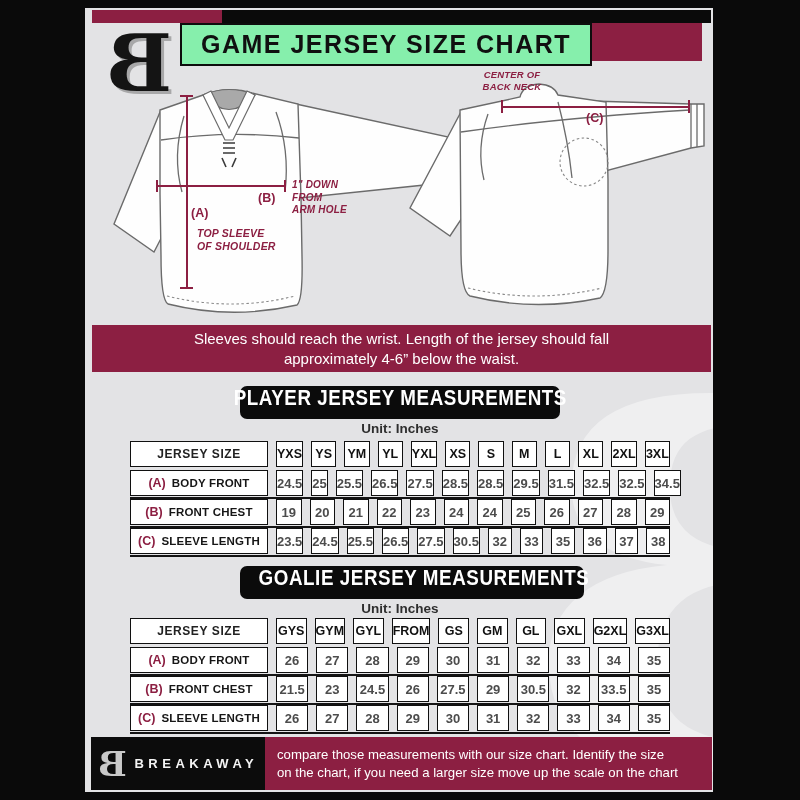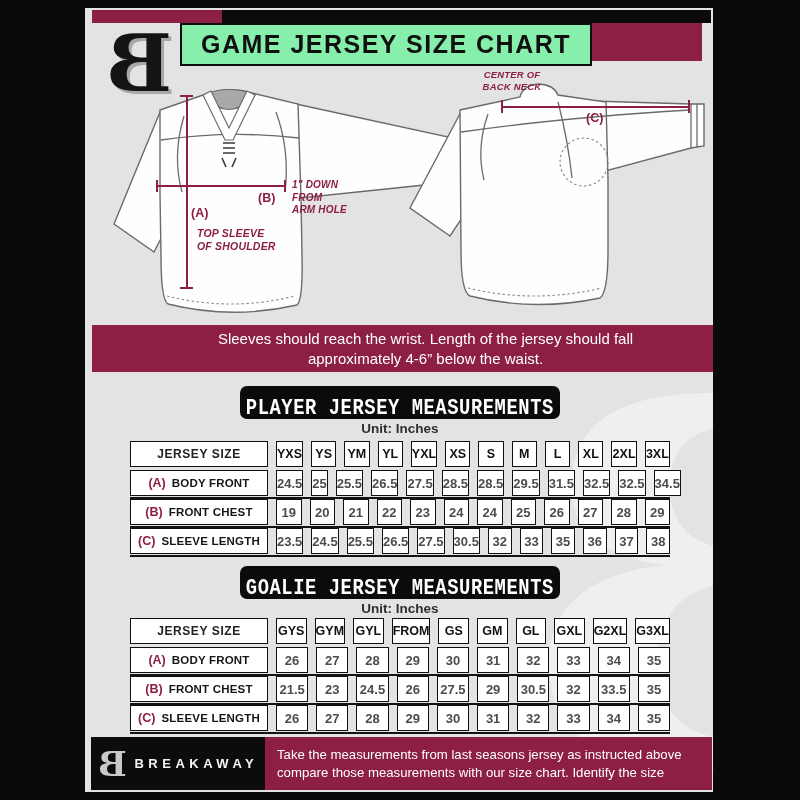--- a/index.html
+++ b/index.html
@@ -28,25 +28,25 @@
      transform:scaleX(-1);text-shadow:-3px 3px 0 rgba(120,120,120,.55);line-height:1;}
   
   #front-jersey{left:100px;top:86px;}
   #back-jersey{left:408px;top:80px;z-index:3;}
   .ann{position:absolute;z-index:4;color:var(--maroon,#8c1f42);}
   .mline{background:var(--maroon,#8c1f42);}
   .abc{font-weight:800;font-size:12.5px;}
   .note{font-style:italic;font-weight:700;font-size:10.5px;line-height:13px;letter-spacing:.2px;}
   
   #banner{left:92px;top:325px;width:619px;height:47px;background:var(--maroon,#8c1f42);
-     display:flex;flex-direction:column;align-items:center;justify-content:center;padding-left:24px;}
+     display:flex;flex-direction:column;align-items:center;justify-content:center;}
   #banner div{color:#fff;font-size:15px;line-height:19.5px;font-weight:500;}
   
   .head-box{left:240px;top:0;width:320px;height:33px;background:#0b0b0b;border-radius:7px;
-     display:flex;align-items:flex-end;justify-content:center;font-family:Liberation Mono, monospace;}
+     display:flex;align-items:flex-start;justify-content:center;}
   .head-box span{color:#fff;font-weight:800;font-size:20px;letter-spacing:.6px;
      display:inline-block;transform:scale(.94,1.12);white-space:nowrap;}
   .unit{left:0;width:800px;text-align:center;font-weight:700;
      font-size:13.5px;color:#2e2e2e;}
   
   .table{left:130px;width:540px;}
   .trow{display:flex;gap:8px;height:26px;margin-bottom:3px;position:relative;}
   .trow.data::after{content:'';position:absolute;left:0;right:0;bottom:-2.5px;height:2px;
      background:#141414;}
   .cell{background:#fff;border:1.6px solid #101010;display:flex;align-items:center;
@@ -214,21 +214,21 @@
         <div class="cell val">30.5</div>
         <div class="cell val">32</div>
         <div class="cell val">33</div>
         <div class="cell val">35</div>
         <div class="cell val">36</div>
         <div class="cell val">37</div>
         <div class="cell val">38</div>
       </div>
     </div>
 
-  <div class="z head-box" style="top:566px;">
+  <div class="z head-box" style="top:566px;padding-left:24px;">
     <span>GOALIE JERSEY MEASUREMENTS</span>
   </div>
   <div class="z unit" style="top:601px;">Unit: Inches</div>
   <div class="z table" id="goalie-table" style="top:618px;">
       <div class="trow header">
         <div class="cell lbl hdrlbl">JERSEY SIZE</div>
         <div class="cell sz">GYS</div>
         <div class="cell sz">GYM</div>
         <div class="cell sz">GYL</div>
         <div class="cell sz">FROM</div>
@@ -287,21 +287,21 @@
         <div class="cell val">34</div>
         <div class="cell val">35</div>
       </div>
     </div>
 
   <div class="z" id="footer-black">
     <span id="footer-logo">B</span>
     <span id="footer-brand">BREAKAWAY</span>
   </div>
   <div class="z" id="footer-maroon">
-    <div>Take the measurements from last seasons jersey as instructed above</div>
     <div>compare those measurements  with our size chart. Identify the size</div>
+    <div>on the chart, if you need a larger size move up the scale on the chart</div>
   </div>
 
   <div class="frame" id="frame-left"></div>
   <div class="frame" id="frame-right"></div>
   <div class="frame" id="frame-top"></div>
   <div class="frame" id="frame-bottom"></div>
 </div>
 
 </body></html>

